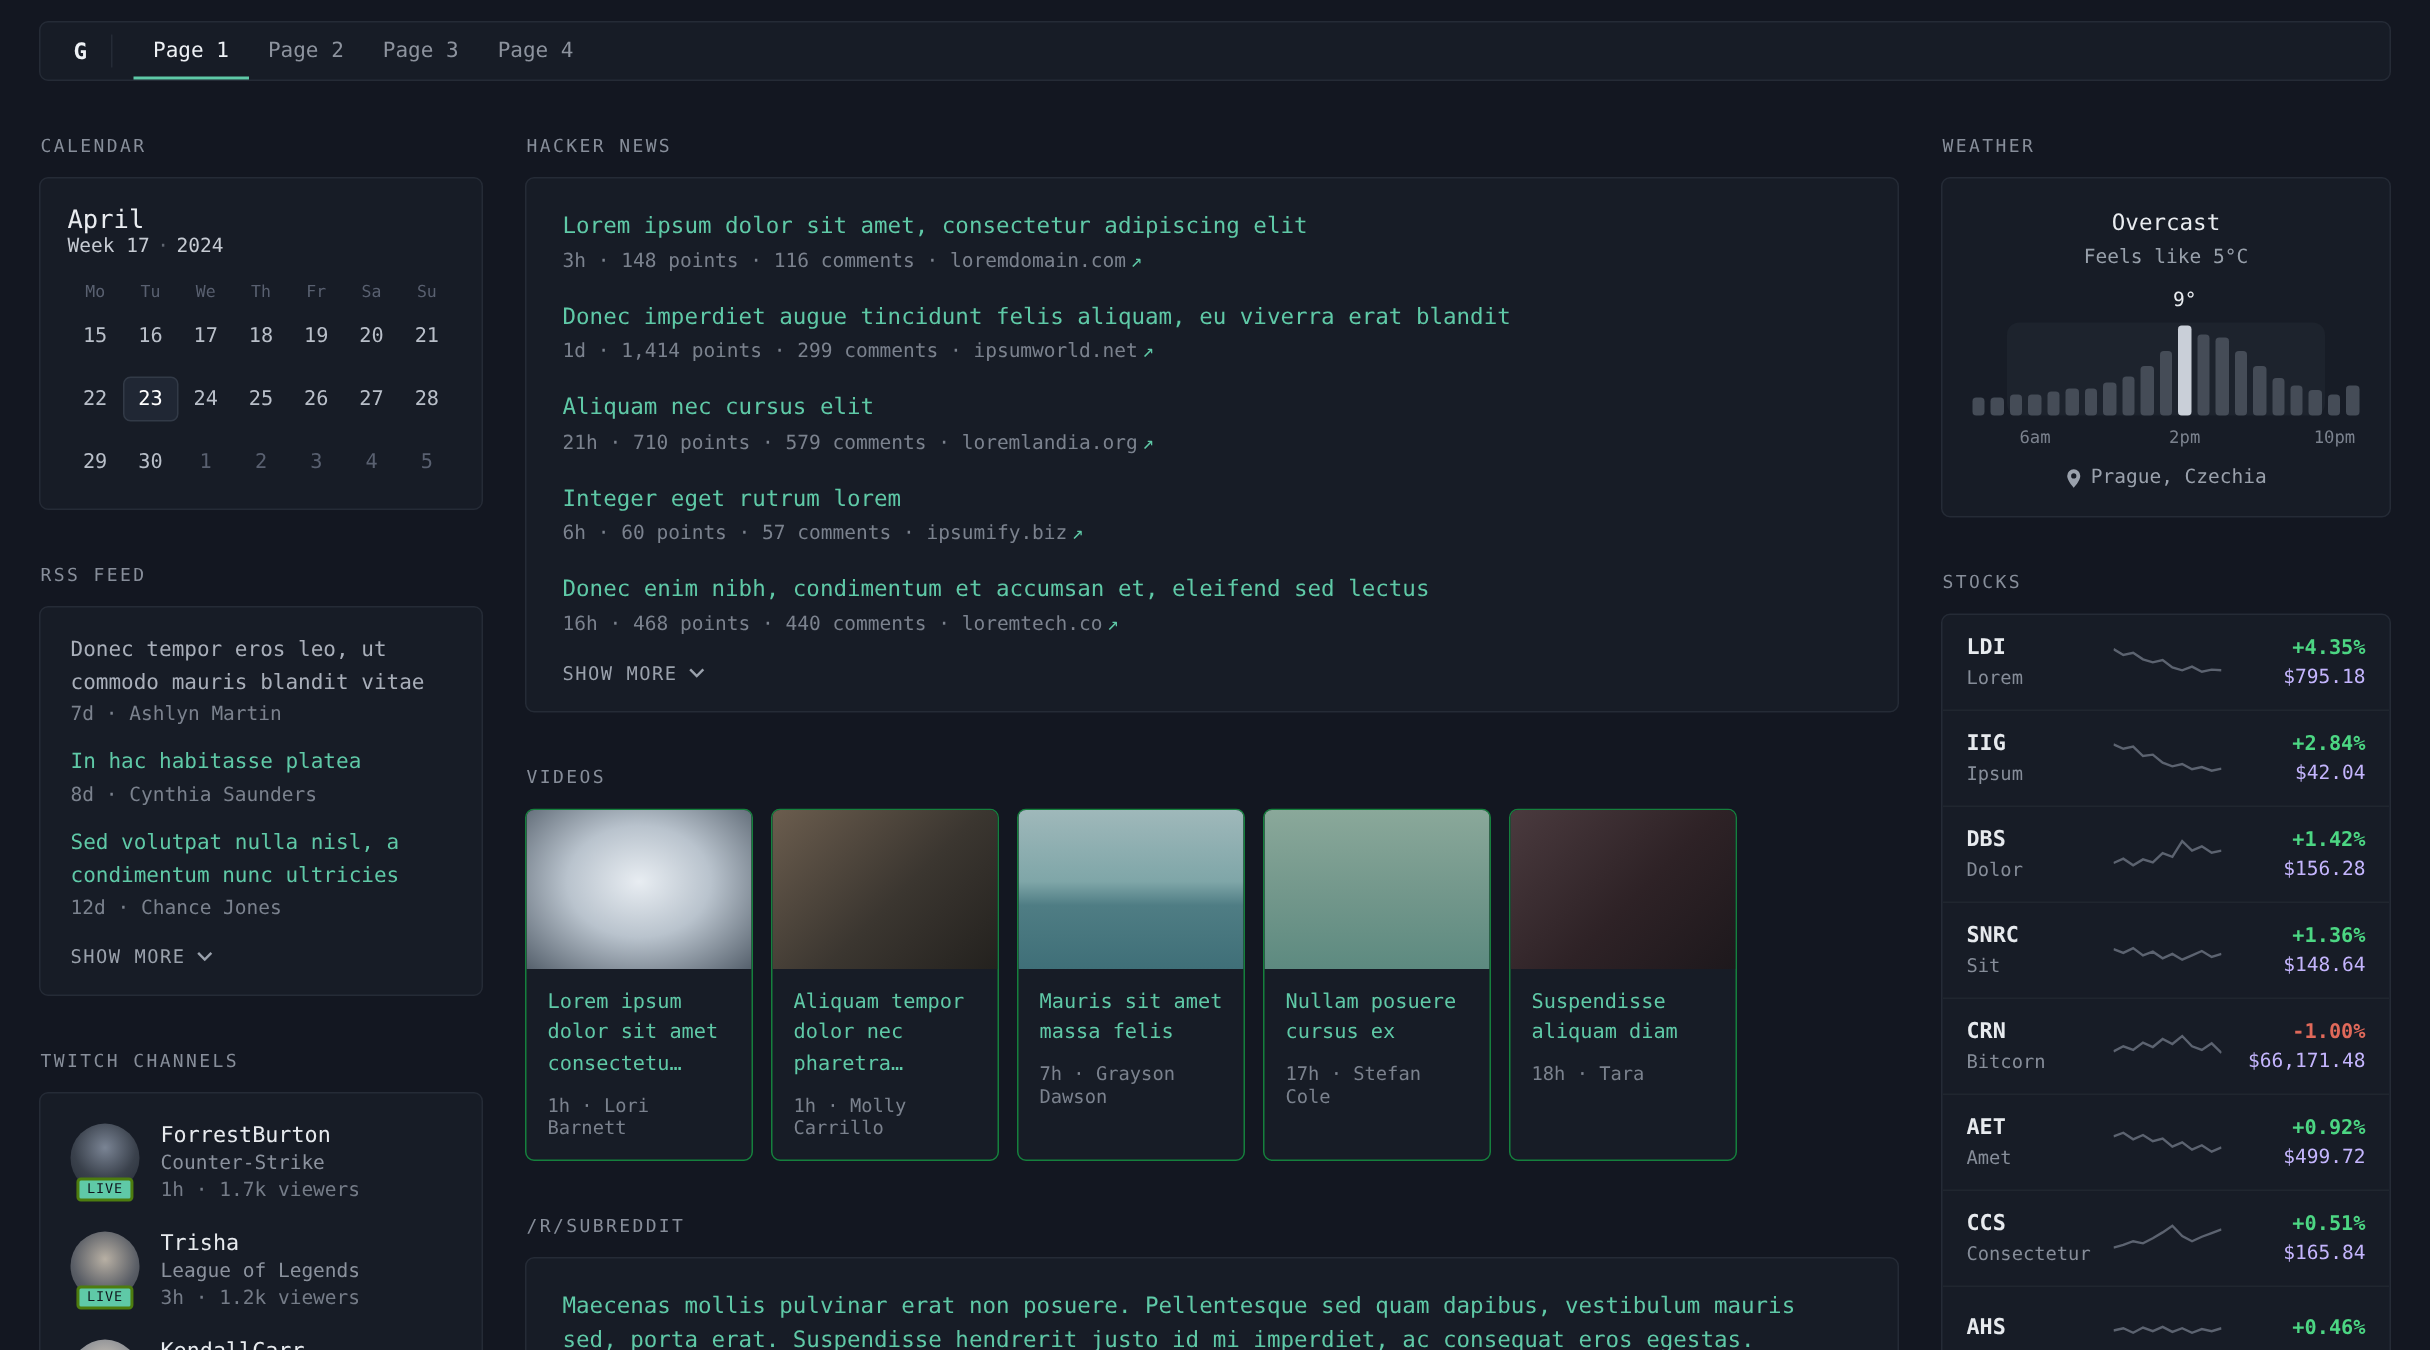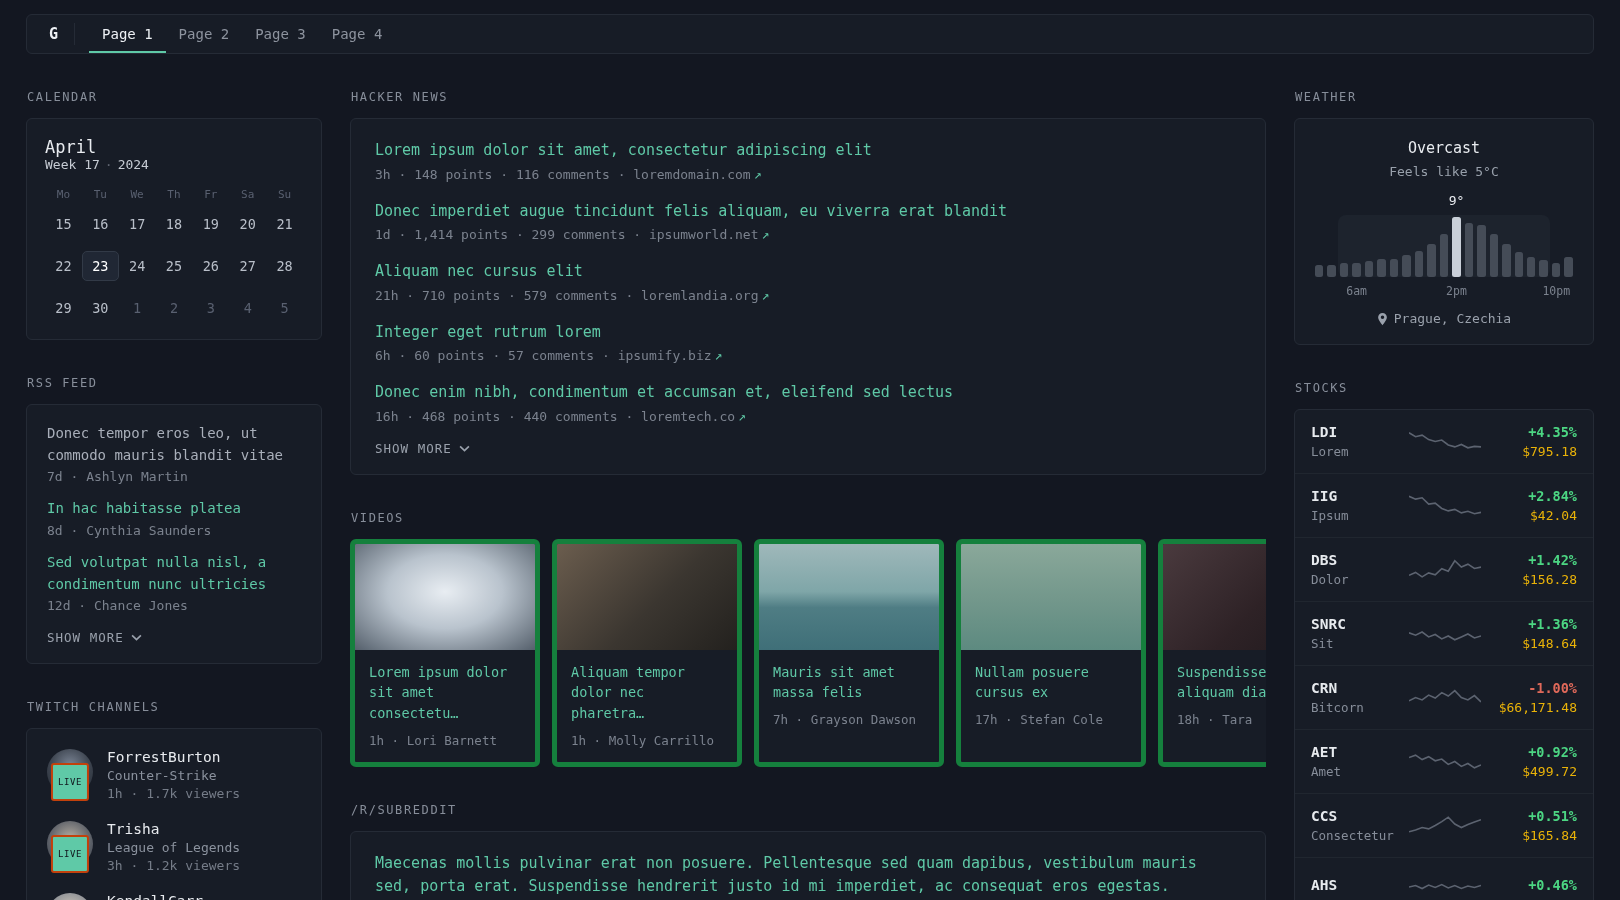--- a/index.html
+++ b/index.html
@@ -67,39 +67,39 @@
   .twitch-card { padding: 20px; }
   .channel { display: flex; gap: 14px; align-items: flex-start; cursor: pointer; }
   .channel + .channel { margin-top: 20px; }
   .avatar-wrap { position: relative; flex: 0 0 auto; }
   .avatar { width: 46px; height: 46px; border-radius: 50%; }
   .avatar.av-1 { background: radial-gradient(circle at 50% 35%, #7a8494 0%, #3a414c 55%, #232932 100%); }
   .avatar.av-2 { background: radial-gradient(circle at 50% 40%, #b8b0a4 0%, #5a5e66 60%, #3a3f47 100%); }
   .avatar.av-3 { background: radial-gradient(circle at 50% 40%, #d8cfc0 0%, #8a8d93 60%, #565b63 100%); }
   .live-badge { position: absolute; left: 50%; bottom: -6px; transform: translateX(-50%);
                 background: #5fc9a7; color: #10151c; font-size: 9px; letter-spacing: .6px;
-                padding: 12px 5px; border-radius: 3px; border: 2px solid #c2410c; }
+                padding: 1px 5px; border-radius: 3px; border: 2px solid #4d7c0f; }
   .live-badge:empty { display: none; }
   .channel-name { font-size: 14.5px; color: #e7eaee; }
   .channel-cat { font-size: 13px; color: #8b929e; margin-top: 3px; }
   .channel-meta { font-size: 13px; color: #757c88; margin-top: 3px; }
 
   
   .news-card { padding: 20px 24px 18px; }
   .news-item + .news-item { margin-top: 18px; }
   .news-title { display: block; font-size: 15px; line-height: 1.5; color: #5fc9a7;
                 text-decoration: none; cursor: pointer; }
   .news-meta { font-size: 13px; color: #7b828e; margin-top: 5px; }
   .domain { color: #7b828e; text-decoration: none; cursor: pointer; }
   .ext-arrow { color: #5fc9a7; margin-left: 3px; }
 
   
   .videos-row { display: flex; gap: 12px; overflow: hidden; }
-  .video-card { width: 190px; flex: 0 0 auto; background: #171c26;
-                border: 5px solid #15803d; border-radius: 6px; overflow: hidden; cursor: pointer; }
+  .video-card { width: 152px; flex: 0 0 auto; background: #171c26;
+                border: 1px solid #15803d; border-radius: 6px; overflow: hidden; cursor: pointer; }
   .video-thumb { height: 106px; }
   .thumb-1 { background: radial-gradient(ellipse at 50% 45%, #e8edf2 0%, #b9c3cd 45%, #55606c 100%); }
   .thumb-2 { background: linear-gradient(135deg, #6b5d4e 0%, #3b3630 55%, #23211e 100%); }
   .thumb-3 { background: linear-gradient(180deg, #9fb8ba 0%, #7fa6a8 45%, #4f7d84 60%, #3f6f78 100%); }
   .thumb-4 { background: linear-gradient(180deg, #8aa89a 0%, #74988c 50%, #5d8a80 100%); }
   .thumb-5 { background: linear-gradient(135deg, #4a3a3e 0%, #2e2226 55%, #1d181c 100%); }
   .video-body { padding: 12px 14px 14px; }
   .video-title { font-size: 13.5px; line-height: 1.55; color: #5fc9a7; }
   .video-meta { font-size: 12.5px; color: #7b828e; margin-top: 9px; }
 
@@ -127,21 +127,21 @@
   .stock-row + .stock-row { border-top: 1px solid #20262f; }
   .stock-id { width: 92px; }
   .stock-symbol { font-size: 14.5px; font-weight: bold; color: #e7eaee; }
   .stock-name { font-size: 12.5px; color: #868d99; margin-top: 4px; }
   .stock-spark { width: 72px; height: 30px; margin: 0 6px; }
   .spark { stroke: #5c6370; fill: none; stroke-width: 1.6px; vector-effect: non-scaling-stroke; }
   .stock-right { flex: 1; text-align: right; }
   .stock-change { font-size: 13.5px; font-weight: bold; }
   .stock-change.up { color: #4cd683; }
   .stock-change.down { color: #e0695a; }
-  .stock-price { font-size: 13px; color: #eab308; margin-top: 4px; }
+  .stock-price { font-size: 13px; color: #c4b5fd; margin-top: 4px; }
 </style>
 </head>
 <body>
 
 <div class="page">
 
   <header class="topbar">
     <div class="logo">G</div>
     <div class="nav-divider"></div>
     <nav class="tabs">

